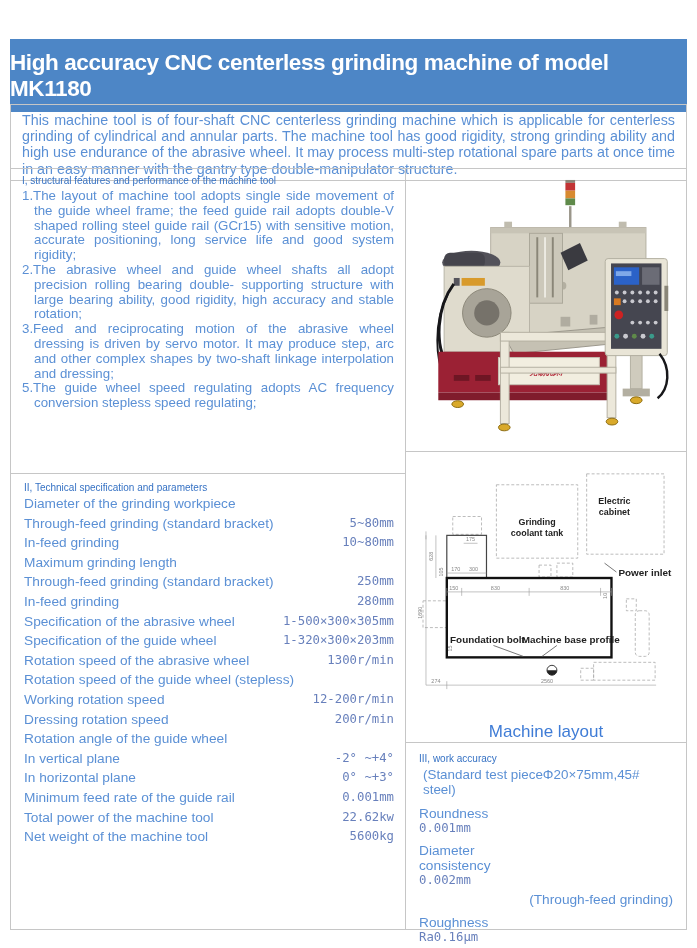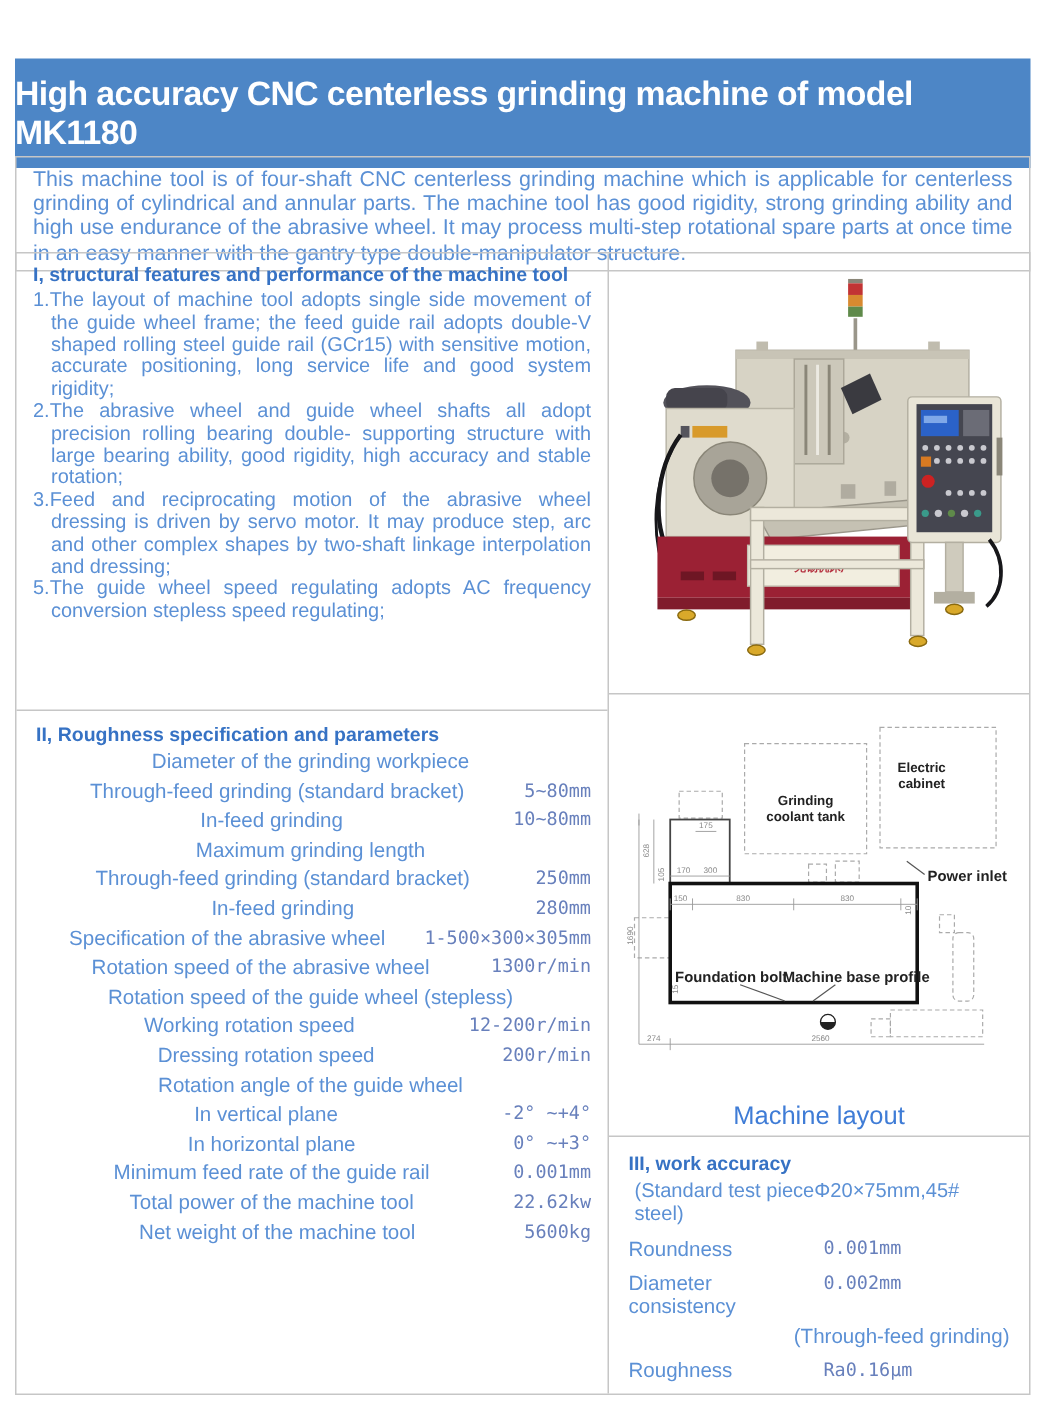--- a/index.html
+++ b/index.html
@@ -14,39 +14,39 @@
   .intro-box { position:absolute; left:10px; top:104px; width:677px; height:77px;
     border:1px solid #c6c6c6; padding:7px 11px 0 11px;
     color:#5b90d5; font-size:14.3px; line-height:16.2px; text-align:justify; }
 
   .main-box { position:absolute; left:10px; top:168px; width:677px; height:762px;
     border:1px solid #c6c6c6; display:flex; }
   .col-left { width:395px; border-right:1px solid #c6c6c6; display:flex; flex-direction:column; }
   .col-right { flex:1; display:flex; flex-direction:column; }
 
   .sec1 { height:305px; border-bottom:1px solid #c6c6c6; padding:6px 11px 0 11px; overflow:hidden; }
-  .sec-heading { color:#3672c4; font-weight:bold; font-size:13px; margin:0 0 3px 0; }
+  .sec-heading { color:#3672c4; font-weight:normal; font-size:10px; margin:0 0 3px 0; }
   .feature-item { color:#5b90d5; font-size:13.3px; line-height:14.8px; text-align:justify;
     padding-left:12px; text-indent:-12px; }
 
   .sec2 { flex:1; padding:8px 11px 0 13px; overflow:hidden; }
   .spec-table { margin-top:3px; }
-  .spec-row { display:flex; justify-content:space-between; align-items:flex-end; margin-bottom:4.2px;text-align:center; }
+  .spec-row { display:flex; justify-content:space-between; align-items:flex-end; margin-bottom:4.2px; }
   .spec-label { color:#5b90d5; font-size:13.7px; line-height:15.4px; flex:1; padding-right:4px; }
   .spec-value { color:#6880bc; font-family:"DejaVu Sans Mono", monospace; font-size:12.3px;
     white-space:nowrap; line-height:15.4px; }
 
   .photo-cell { height:305px; border-bottom:1px solid #c6c6c6; display:flex;
     align-items:center; justify-content:center; }
   .layout-cell { height:305px; border-bottom:1px solid #c6c6c6; padding-top:4px; }
   .layout-caption { text-align:center; color:#3f7cd6; font-size:17px; margin-top:16px; }
 
   .accuracy-cell { flex:1; padding:10px 13px 0 13px; }
   .acc-subtitle { color:#5b90d5; font-size:13.4px; margin:2px 0 9px 4px; }
-  .acc-row { display:flex; flex-wrap:wrap; margin-bottom:8px; }
+  .acc-row { display:flex; flex-wrap:wrap; margin-bottom:8px;flex-direction:column; }
   .acc-label { color:#5b90d5; font-size:13.7px; width:130px; }
   .acc-value { color:#6880bc; font-family:"DejaVu Sans Mono", monospace; font-size:12.3px; }
   .acc-note { width:100%; text-align:right; color:#5b90d5; font-size:13.7px; margin-top:5px; }
 
   svg text { font-family:"Liberation Sans", sans-serif; }
   .diag-label { font-size:9px; fill:#222; font-weight:600; }
   .diag-label-lg { font-size:10px; fill:#222; font-weight:600; }
   .dim-text { font-size:5.5px; fill:#888; }
 </style>
 </head>
@@ -68,21 +68,21 @@
       <div class="sec1">
         <h2 class="sec-heading">I, structural features and performance of the machine tool</h2>
         <div>
             <div class="feature-item">1.The layout of machine tool adopts single side movement of the guide wheel frame; the feed guide rail adopts double-V shaped rolling steel guide rail (GCr15) with sensitive motion, accurate positioning, long service life and good system rigidity;</div>
             <div class="feature-item">2.The abrasive wheel and guide wheel shafts all adopt precision rolling bearing double- supporting structure with large bearing ability, good rigidity, high accuracy and stable rotation;</div>
             <div class="feature-item">3.Feed and reciprocating motion of the abrasive wheel dressing is driven by servo motor. It may produce step, arc and other complex shapes by two-shaft linkage interpolation and dressing;</div>
             <div class="feature-item">5.The guide wheel speed regulating adopts AC frequency conversion stepless speed regulating;</div>
           </div>
       </div>
       <div class="sec2">
-        <h2 class="sec-heading">II, Roughness specification and parameters</h2>
+        <h2 class="sec-heading">II, Technical specification and parameters</h2>
         <div class="spec-table">
             <div class="spec-row">
               <span class="spec-label">Diameter of the grinding workpiece</span>
               <span class="spec-value"></span>
             </div>
             <div class="spec-row">
               <span class="spec-label">Through-feed grinding (standard bracket)</span>
               <span class="spec-value">5~80mm</span>
             </div>
             <div class="spec-row">
@@ -97,20 +97,24 @@
               <span class="spec-label">Through-feed grinding (standard bracket)</span>
               <span class="spec-value">250mm</span>
             </div>
             <div class="spec-row">
               <span class="spec-label">In-feed grinding</span>
               <span class="spec-value">280mm</span>
             </div>
             <div class="spec-row">
               <span class="spec-label">Specification of the abrasive wheel</span>
               <span class="spec-value">1-500×300×305mm</span>
+            </div>
+            <div class="spec-row">
+              <span class="spec-label">Specification of the guide wheel</span>
+              <span class="spec-value">1-320×300×203mm</span>
             </div>
             <div class="spec-row">
               <span class="spec-label">Rotation speed of the abrasive wheel</span>
               <span class="spec-value">1300r/min</span>
             </div>
             <div class="spec-row">
               <span class="spec-label">Rotation speed of the guide wheel (stepless)</span>
               <span class="spec-value"></span>
             </div>
             <div class="spec-row">

